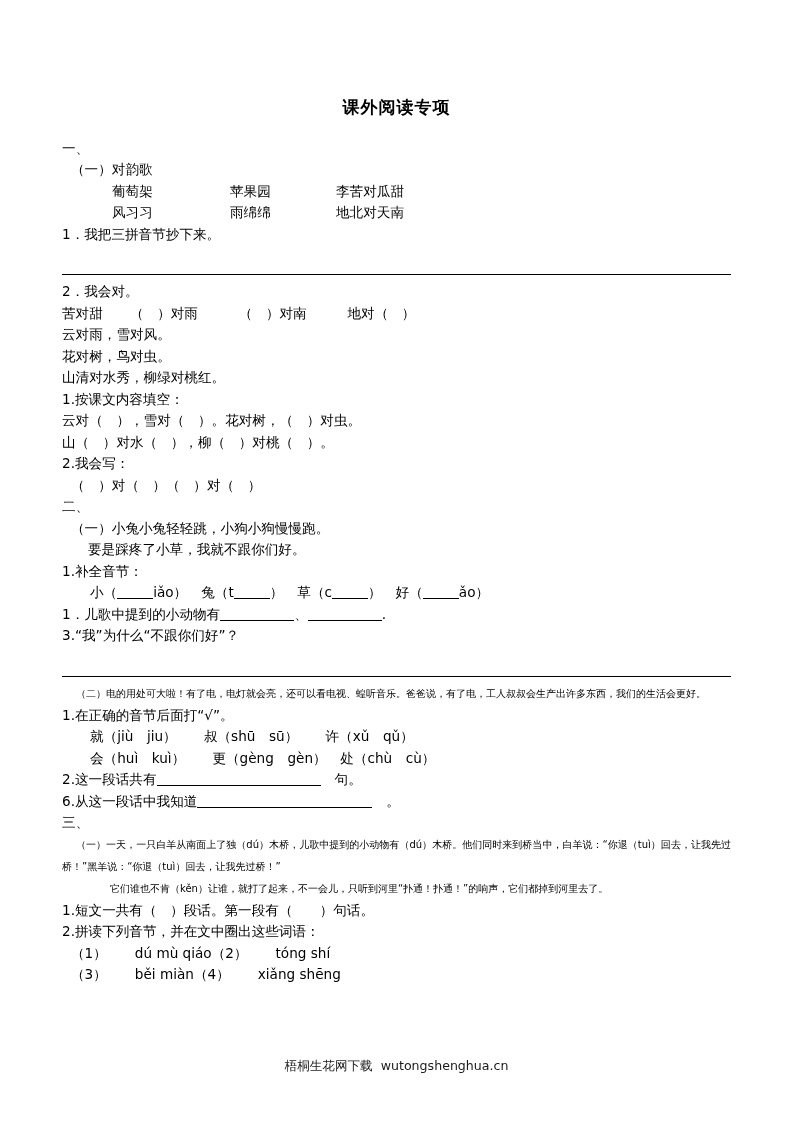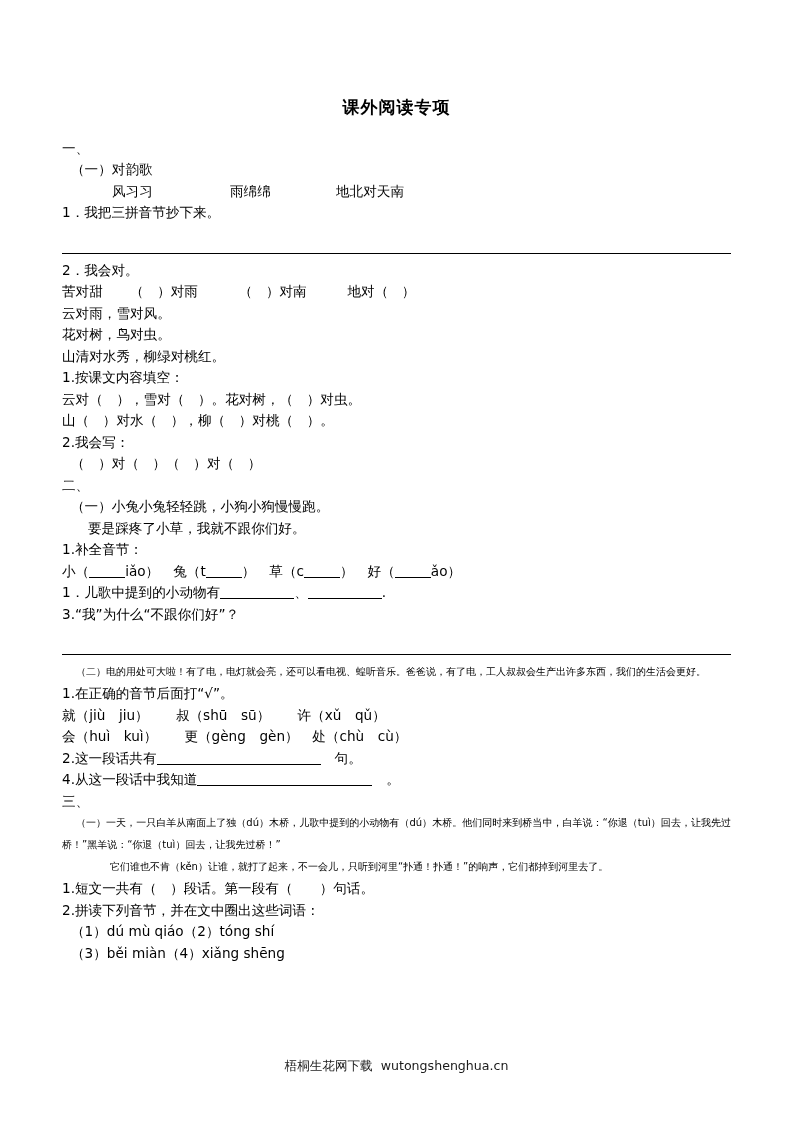--- a/index.html
+++ b/index.html
@@ -62,20 +62,21 @@
   .col-a { width: 118px; }
   .col-b { width: 106px; }
   .rule {
     border: 0;
     border-top: 1px solid #000;
     margin: 9px 0 6px 0;
     width: 100%;
   }
   .pinyin {
     font-family: "DejaVu Sans", "Liberation Sans", sans-serif;
+    margin-left: 28px;
   }
   .blank {
     display: inline-block;
     border-bottom: 1px solid #000;
     vertical-align: -2px;
   }
   .bl-sm { width: 36px; }
   .bl-md { width: 74px; }
   .bl-lg { width: 164px; }
   .bl-xl { width: 175px; }
@@ -99,20 +100,23 @@
 <body>
 
 <div class="page">
 
   <h1 class="doc-title">课外阅读专项</h1>
 
   <div class="block">
     <div class="line">一、</div>
     <div class="line indent1">（一）对韵歌</div>
 
+    <div class="cols">
+      <span class="c col-a">葡萄架</span><span class="c col-b">苹果园</span><span class="c">李苦对瓜甜</span>
+    </div>
     <div class="cols">
       <span class="c col-a">风习习</span><span class="c col-b">雨绵绵</span><span class="c">地北对天南</span>
     </div>
 
     <div class="line">1．我把三拼音节抄下来。</div>
 
     <div class="spacer-lines"></div>
     <hr class="rule">
 
     <div class="line">2．我会对。</div>
@@ -146,21 +150,21 @@
     <hr class="rule">
 
     <div class="para first">（二）电的用处可大啦！有了电，电灯就会亮，还可以看电视、蝗听音乐。爸爸说，有了电，工人叔叔会生产出许多东西，我们的生活会更好。</div>
 
     <div class="line">1.在正确的音节后面打“√”。</div>
     <div class="line pinyin">就（jiù　jiu）　　叔（shū　sū）　　许（xǔ　qǔ）</div>
     <div class="line pinyin">会（huì　kuì）　　更（gèng　gèn）　处（chù　cù）</div>
 
     <div class="line"><span>2.这一段话共有</span><span class="blank bl-lg"></span><span class="gap-sm"></span><span>句。</span></div>
 
-    <div class="line"><span>4.从这一段话中我知道</span><span class="blank bl-xl"></span><span class="gap-sm"></span><span>。</span></div>
+    <div class="line"><span>6.从这一段话中我知道</span><span class="blank bl-xl"></span><span class="gap-sm"></span><span>。</span></div>
   </div>
 
   <div>
     <div class="line">三、</div>
     <div class="para first">（一）一天，一只白羊从南面上了独（dú）木桥，儿歌中提到的小动物有（dú）木桥。他们同时来到桥当中，白羊说：“你退（tuì）回去，让我先过桥！”黑羊说：“你退（tuì）回去，让我先过桥！”</div>
     <div class="para second">它们谁也不肯（kěn）让谁，就打了起来，不一会儿，只听到河里“扑通！扑通！”的响声，它们都掉到河里去了。</div>
 
     <div class="line">1.短文一共有（　）段话。第一段有（　　）句话。</div>
     <div class="line">2.拼读下列音节，并在文中圈出这些词语：</div>
 

